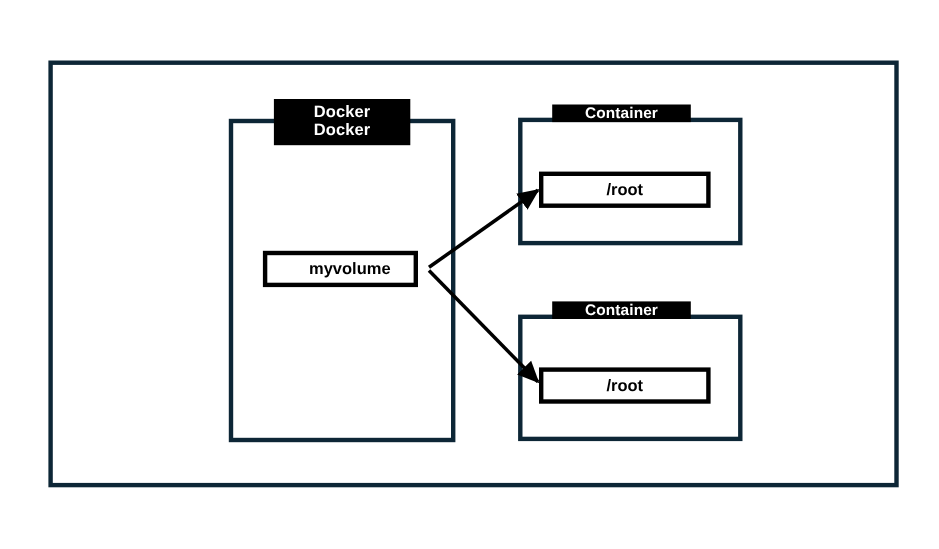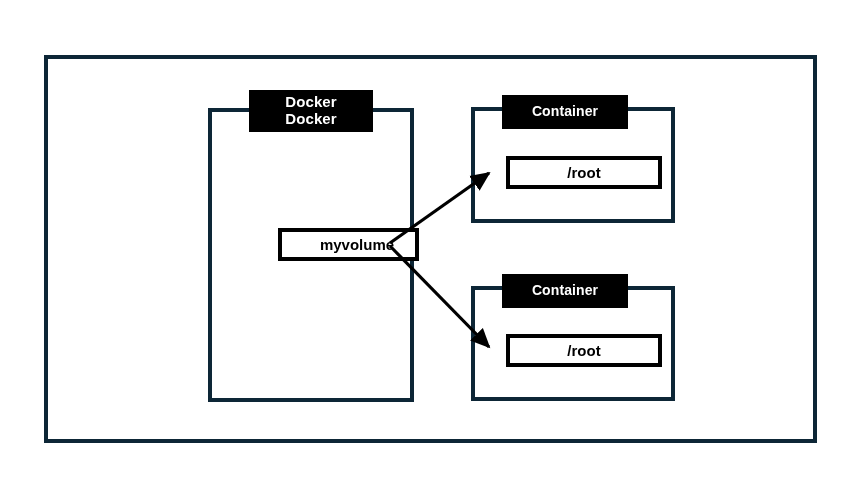--- a/index.html
+++ b/index.html
@@ -50,42 +50,41 @@
   }
   .plate.host-title {
     left: 80px; top: 35px; width: 302px; height: 41px;
     font-size: 23px;
   }
   .plate.volume-title {
     left: 249px; top: 90px; width: 124px; height: 42px;
     font-size: 15px;
   }
   .plate.container-title {
-    left: 502px; width: 126px; height: 34px;
+    left: 502px; width: 126px; height: 16px;
     font-size: 14px;
   }
   .plate.container-title-1 { top: 95px; }
   .plate.container-title-2 { top: 274px; }
 
   
   .node {
     position: absolute;
     box-sizing: border-box;
     background: #ffffff;
     border: 4px solid #000000;
     color: #000000;
     display: flex;
     align-items: center;
     justify-content: center;
     font-size: 15px;
     font-weight: bold;
     z-index: 6;
-    margin-left: 16px;
   }
-  .node.myvolume { left: 262px; top: 228px; width: 141px; height: 33px; padding-left: 17px; }
+  .node.myvolume { left: 239px; top: 228px; width: 141px; height: 33px; padding-left: 17px; }
   .node.root-1   { left: 490px; top: 156px; width: 156px; height: 33px; }
   .node.root-2   { left: 490px; top: 334px; width: 156px; height: 33px; }
 
   
   #arrows {
     position: absolute;
     left: 0;
     top: 0;
     width: 854px;
     height: 499px;

